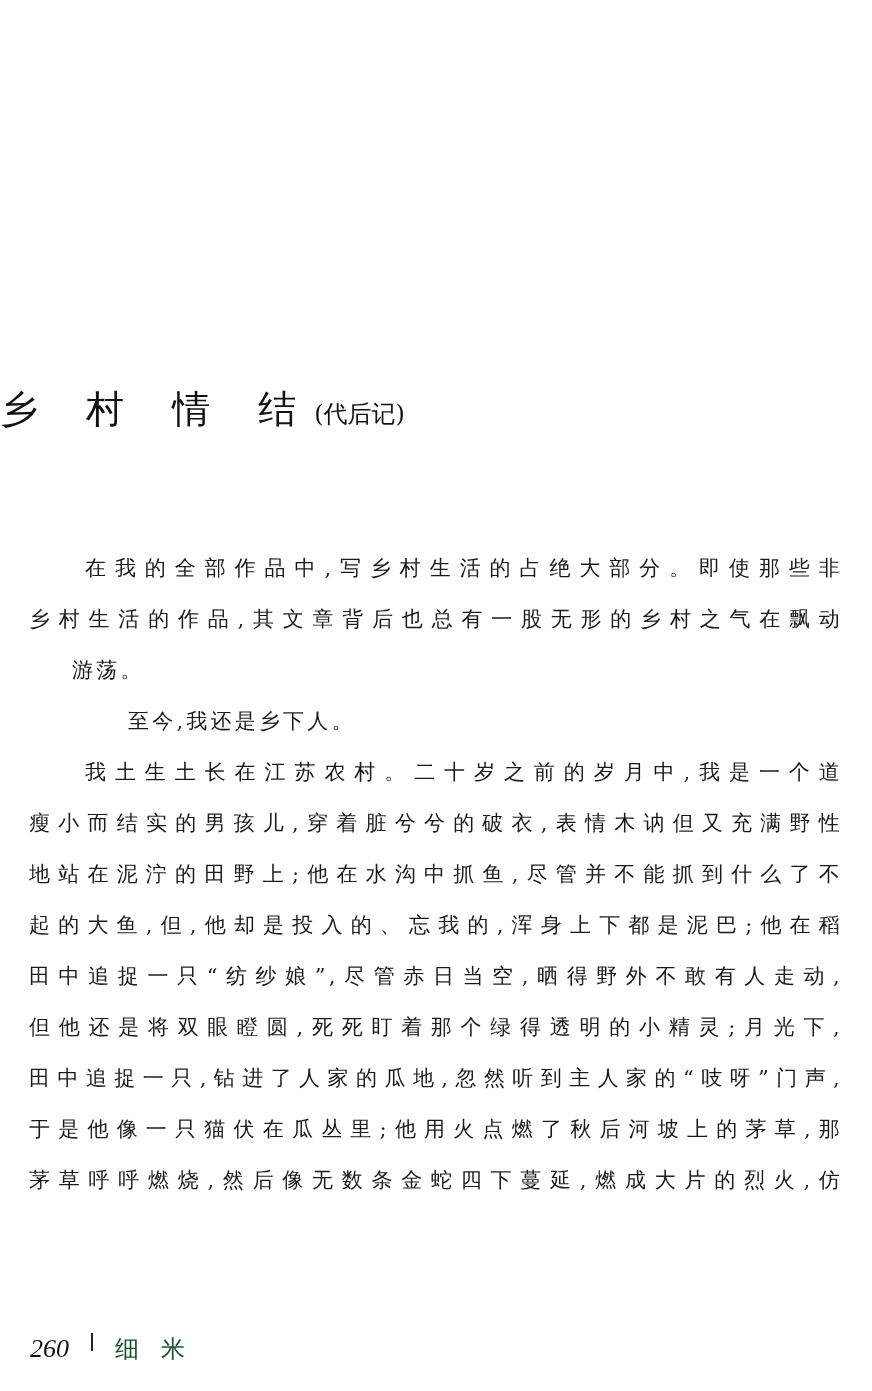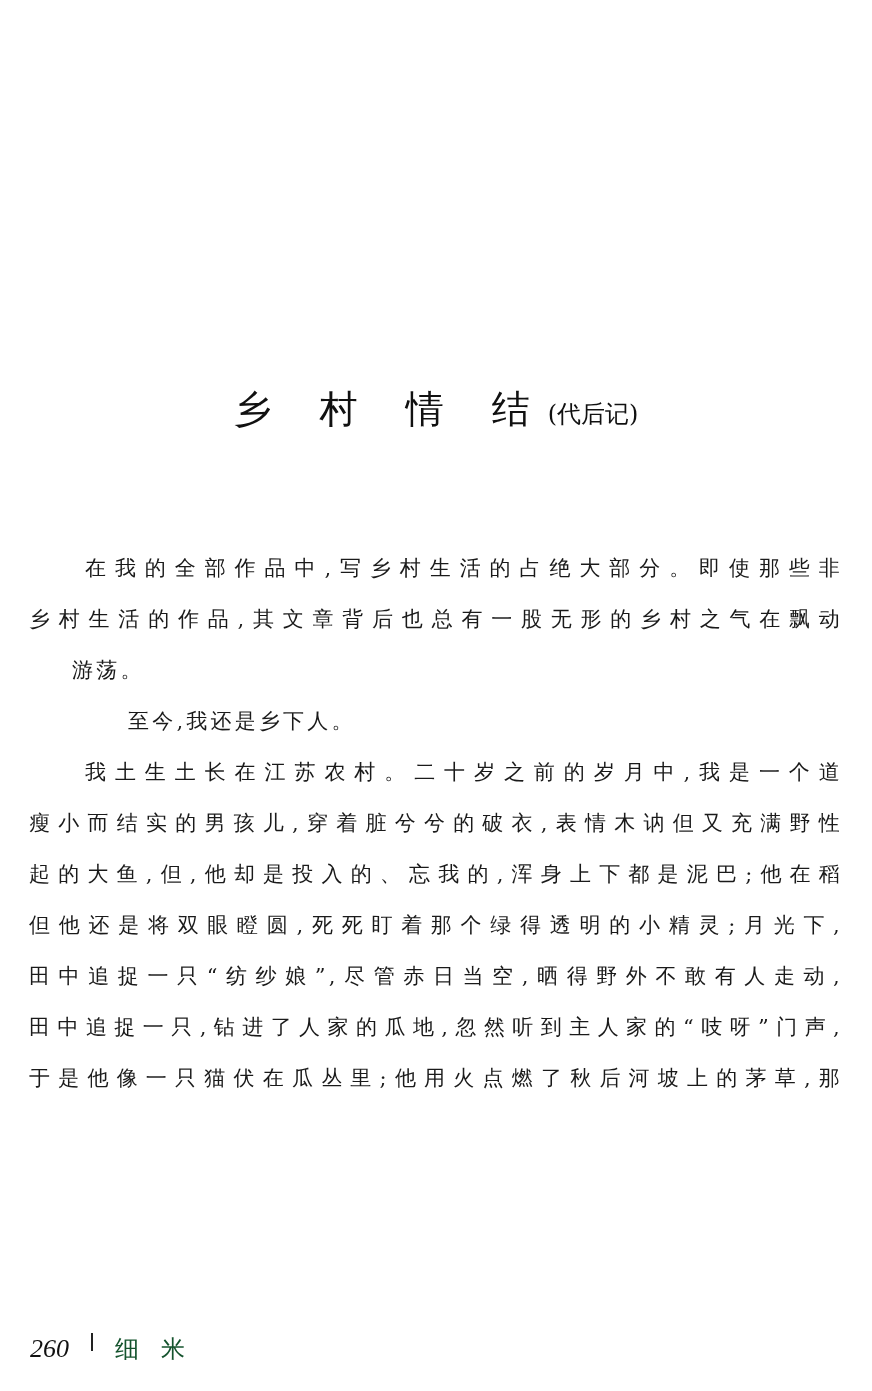--- a/index.html
+++ b/index.html
@@ -1,17 +1,17 @@
 <!DOCTYPE html>
 <html><head>
 <meta charset="utf-8">
 <style>
   html, body { margin: 0; padding: 0; background: #ffffff; }
   body { width: 872px; height: 1391px; position: relative; overflow: hidden; color: #1a1a1a; font-family: "DejaVu Serif", "Liberation Serif", serif; }
-  .title { position: absolute; left: 0; width: 872px; top: 384px; text-align: center; font-size: 38px; line-height: 50px; letter-spacing: 18px; color: #111; }
+  .title { position: absolute; left: 0; width: 872px; top: 384px; font-size: 38px; line-height: 50px; letter-spacing: 18px; color: #111; }
   .title .sub { font-size: 24px; letter-spacing: 0; }
   .body-text { position: absolute; left: 29px; top: 543px; width: 814px; }
   .line { height: 51px; font-size: 21px; line-height: 51px; white-space: nowrap; letter-spacing: 3.2px; text-align: justify; text-align-last: justify; }
   .line.indent { padding-left: 56px; }
   .line.last { text-align-last: left; margin-left: 43px; }
   .footer { position: absolute; left: 30px; top: 1333px; font-size: 22px; line-height: 32px; display: flex; align-items: flex-start; }
   .page-num { font-style: italic; font-family: "Liberation Serif", serif; font-size: 26px; color: #111; }
   .sep { display: inline-block; width: 2px; height: 18px; background: #222; margin: 0 22px 0 22px; }
   .book-title { font-size: 24px; letter-spacing: 22px; color: #14532d; }
 </style>
@@ -22,24 +22,26 @@
   <span>乡 村 情 结</span><span class="sub">(代后记)</span>
 </div>
 
 <div class="body-text">
   <div class="line indent">在我的全部作品中,写乡村生活的占绝大部分。即使那些非</div>
   <div class="line">乡村生活的作品,其文章背后也总有一股无形的乡村之气在飘动</div>
   <div class="line last">游荡。</div>
   <div class="line indent last">至今,我还是乡下人。</div>
   <div class="line indent">我土生土长在江苏农村。二十岁之前的岁月中,我是一个道</div>
   <div class="line">瘦小而结实的男孩儿,穿着脏兮兮的破衣,表情木讷但又充满野性</div>
+  <div class="line">地站在泥泞的田野上;他在水沟中抓鱼,尽管并不能抓到什么了不</div>
   <div class="line">起的大鱼,但,他却是投入的、忘我的,浑身上下都是泥巴;他在稻</div>
+  <div class="line">田中追捉一只“纺纱娘”,尽管赤日当空,晒得野外不敢有人走动,</div>
   <div class="line">但他还是将双眼瞪圆,死死盯着那个绿得透明的小精灵;月光下,</div>
-  <div class="line">田中追捉一只“纺纱娘”,尽管赤日当空,晒得野外不敢有人走动,</div>
   <div class="line">田中追捉一只,钻进了人家的瓜地,忽然听到主人家的“吱呀”门声,</div>
   <div class="line">于是他像一只猫伏在瓜丛里;他用火点燃了秋后河坡上的茅草,那</div>
+  <div class="line">茅草呼呼燃烧,然后像无数条金蛇四下蔓延,燃成大片的烈火,仿</div>
 </div>
 
 <div class="footer">
   <span class="page-num">260</span>
   <span class="sep"></span>
   <span class="book-title">细米</span>
 </div>
 
 </body></html>

